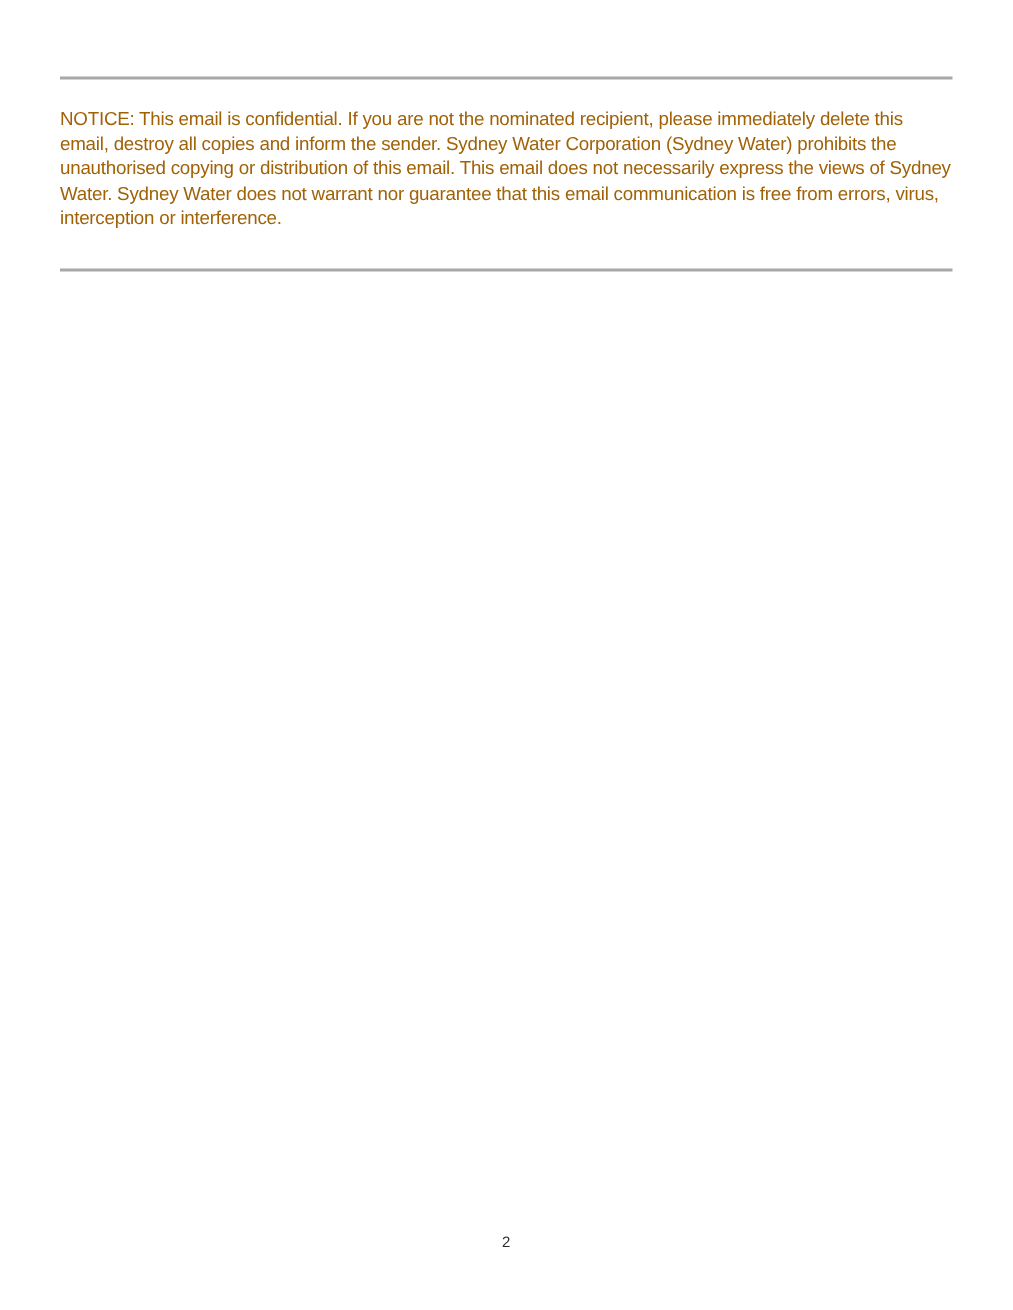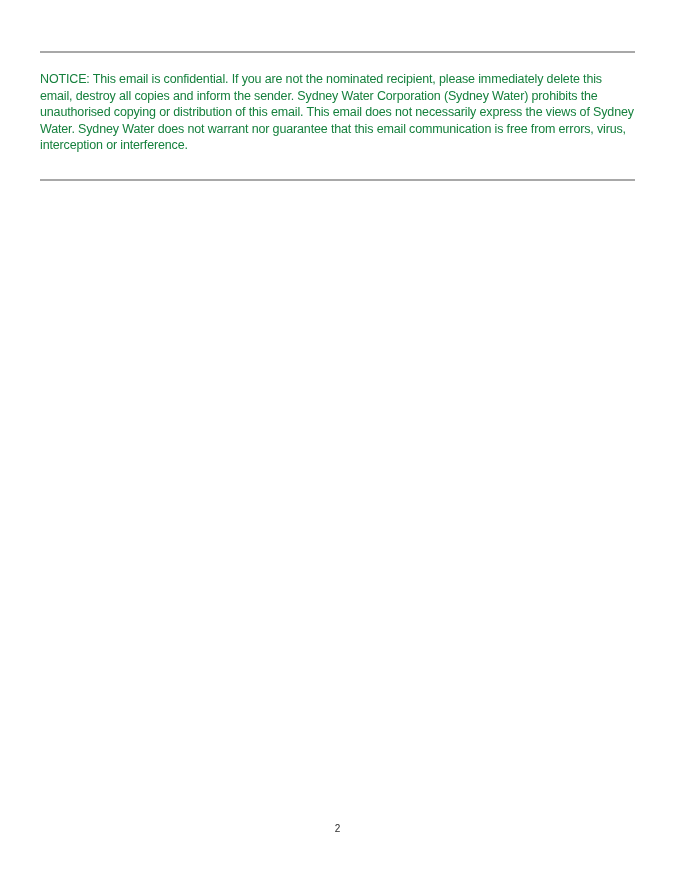--- a/index.html
+++ b/index.html
@@ -24,21 +24,21 @@
   .divider-top { top: 51px; }
   .divider-bottom { top: 179px; }
   .notice-text {
     position: absolute;
     top: 71px;
     left: 40px;
     width: 597px;
     font-size: 12.5px;
     line-height: 16.5px;
     letter-spacing: -0.15px;
-    color: #15803d;
+    color: #a16207;
     text-align: left;
   }
   .page-footer {
     position: absolute;
     top: 818px;
     left: 0;
     width: 675px;
     text-align: center;
   }
   .page-number {

